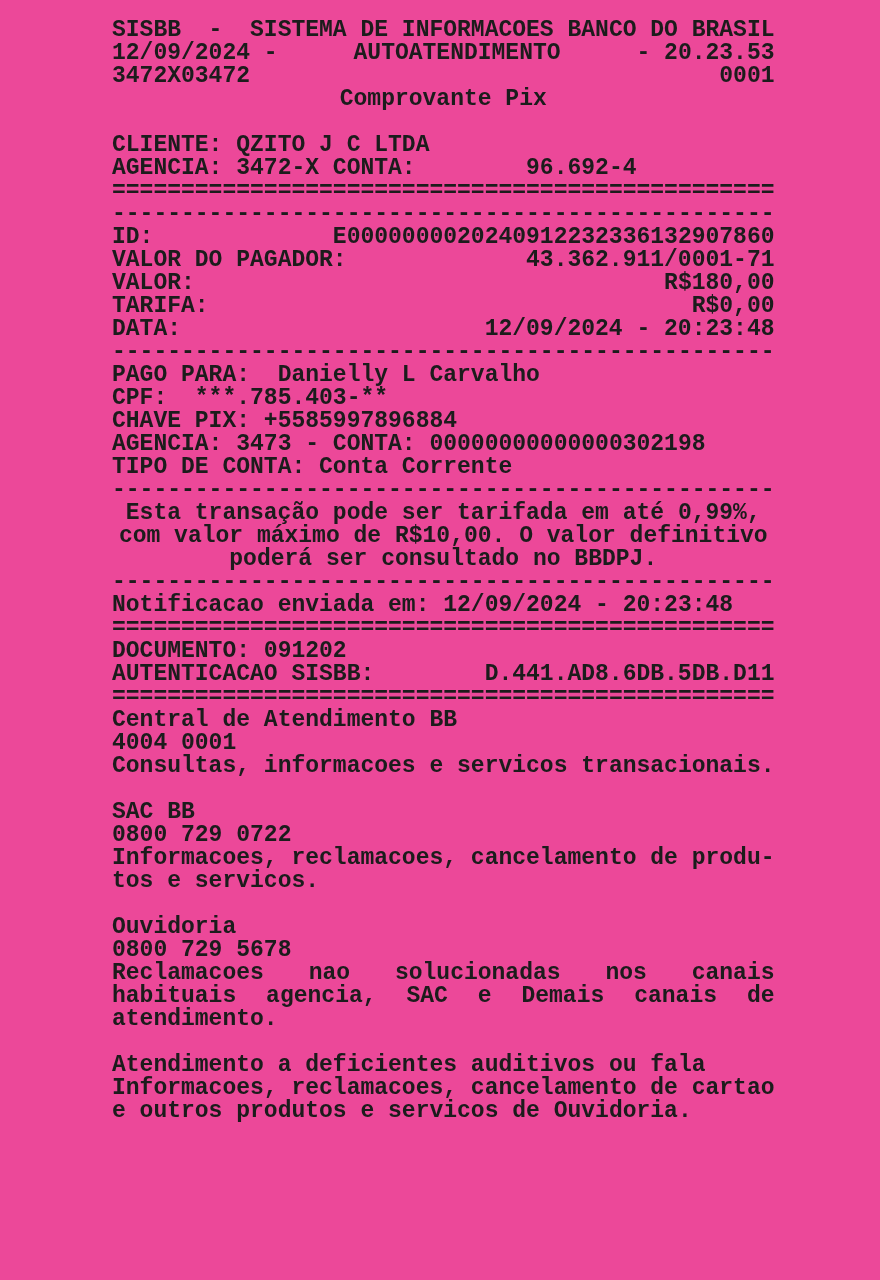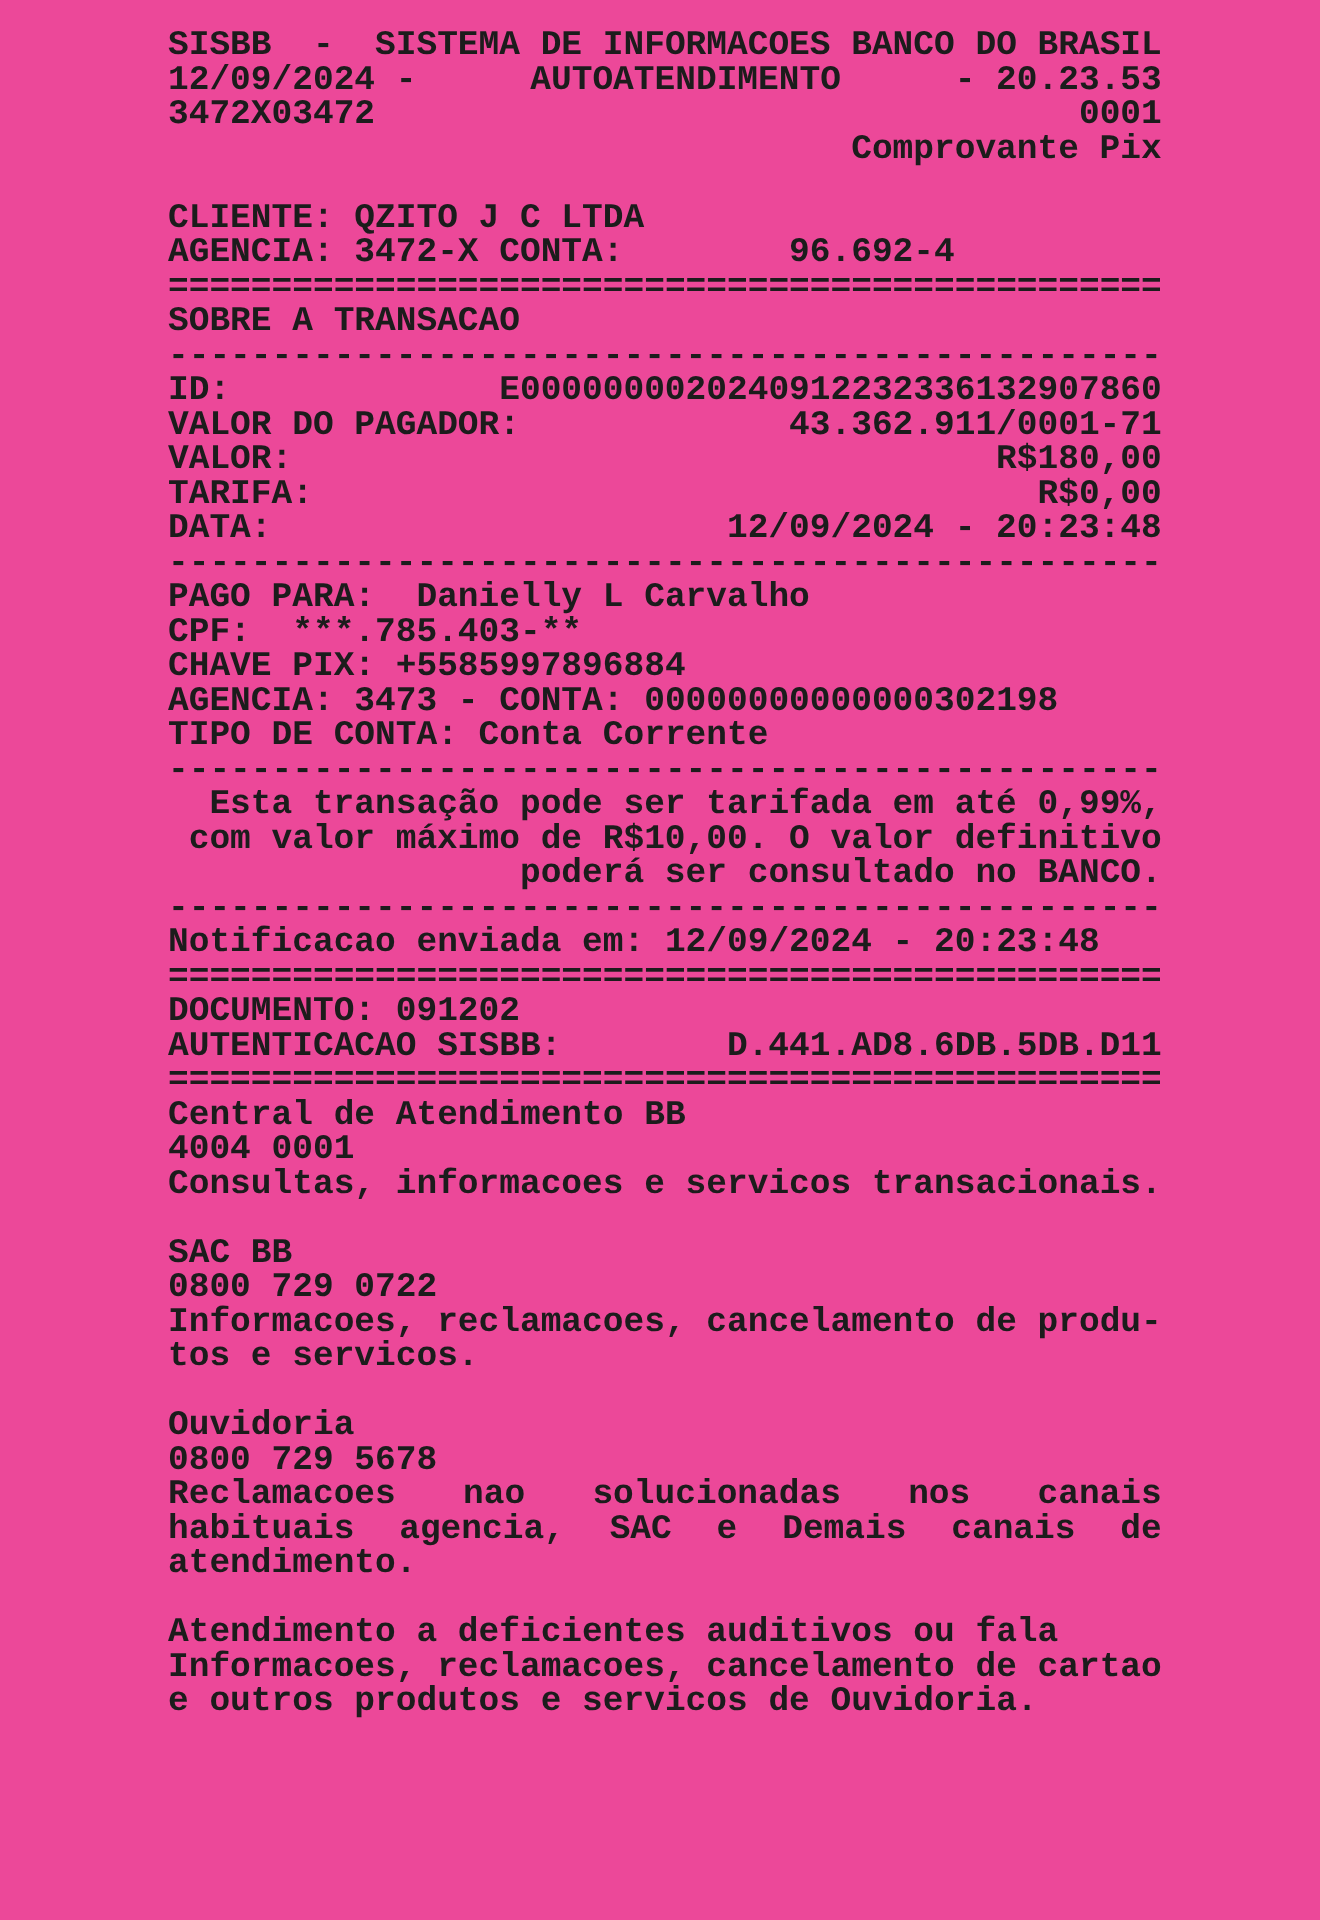--- a/index.html
+++ b/index.html
@@ -7,21 +7,21 @@
     width:880px;height:1280px;background:#ec4899;overflow:hidden;position:relative;
   }
   .doc{
     margin-left:112px;padding-top:19px;width:48ch;
     font-family:"Liberation Mono","DejaVu Sans Mono",monospace;
     font-size:23px;font-weight:700;line-height:23px;color:#1c1c1c;
   }
   .line{white-space:pre;height:23px;overflow:visible;}
   .pair{display:flex;justify-content:space-between;}
   .pair span{white-space:pre;}
-  .center{text-align:right;}
+  .center{text-align:center;}
   .jl{white-space:normal;text-align:justify;text-align-last:justify;-moz-text-align-last:justify;text-justify:inter-word;}
   .gap{height:23px;}
 </style>
 </head>
 <body>
 
 <div class="page">
   <div class="doc">
 
     <div class="line">SISBB  -  SISTEMA DE INFORMACOES BANCO DO BRASIL</div>
@@ -38,21 +38,20 @@
     </div>
 
     <div class="line center">Comprovante Pix</div>
 
     <div class="gap"></div>
 
     <div class="line">CLIENTE: QZITO J C LTDA</div>
     <div class="line">AGENCIA: 3472-X CONTA:        96.692-4</div>
 
     <div class="line">================================================</div>
-    <div class="line">SOBRE A TRANSACAO</div>
     <div class="line">------------------------------------------------</div>
 
     <div class="line pair">
       <span>ID:</span>
       <span>E0000000020240912232336132907860</span>
     </div>
     <div class="line pair">
       <span>VALOR DO PAGADOR:</span>
       <span>43.362.911/0001-71</span>
     </div>
@@ -74,21 +73,21 @@
     <div class="line">PAGO PARA:  Danielly L Carvalho</div>
     <div class="line">CPF:  ***.785.403-**</div>
     <div class="line">CHAVE PIX: +5585997896884</div>
     <div class="line">AGENCIA: 3473 - CONTA: 00000000000000302198</div>
     <div class="line">TIPO DE CONTA: Conta Corrente</div>
 
     <div class="line">------------------------------------------------</div>
 
     <div class="line center">Esta transação pode ser tarifada em até 0,99%,</div>
     <div class="line center">com valor máximo de R$10,00. O valor definitivo</div>
-    <div class="line center">poderá ser consultado no BANCO.</div>
+    <div class="line center">poderá ser consultado no BBDPJ.</div>
 
     <div class="line">------------------------------------------------</div>
 
     <div class="line">Notificacao enviada em: 12/09/2024 - 20:23:48</div>
 
     <div class="line">================================================</div>
 
     <div class="line">DOCUMENTO: 091202</div>
     <div class="line pair">
       <span>AUTENTICACAO SISBB:</span>

